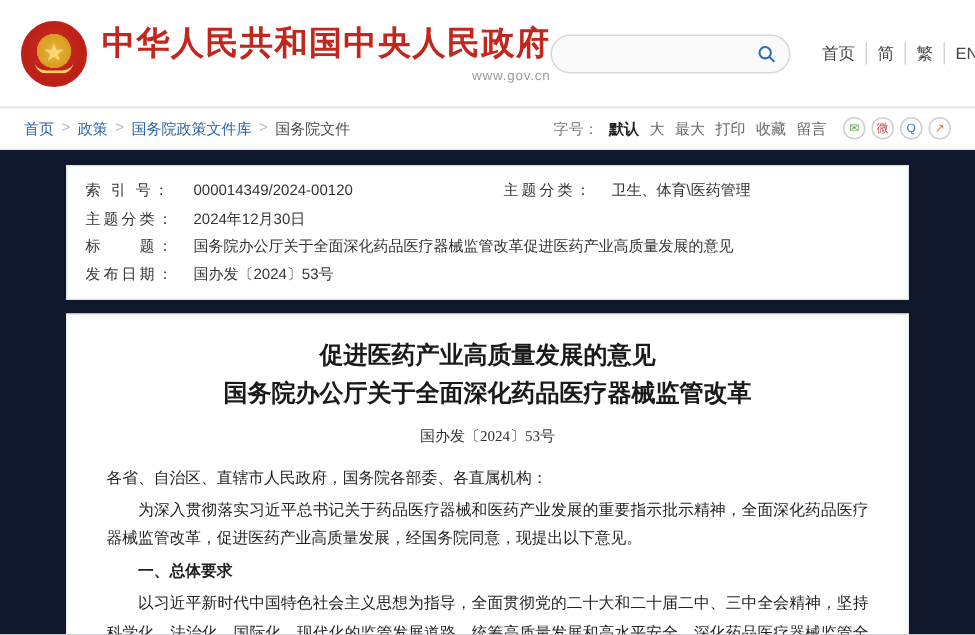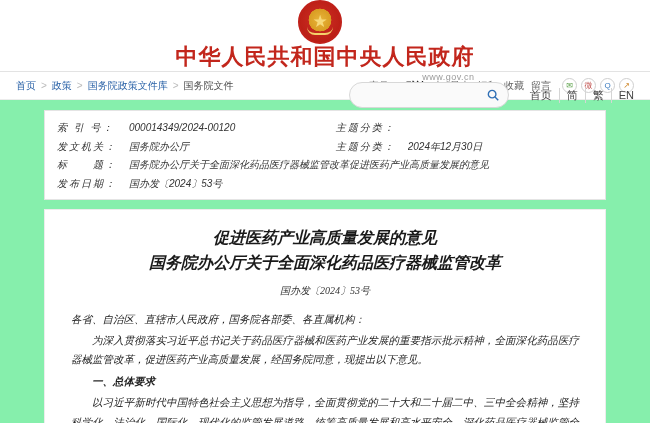--- a/index.html
+++ b/index.html
@@ -18,21 +18,20 @@
 
   
   .header {
     height: 72px;
     background: #ffffff;
     display: flex;
     align-items: center;
     padding: 0 14px;
     border-bottom: 1px solid #e3e3e3;
     position: relative;
-    flex-direction: column;
   }
   .emblem {
     width: 44px; height: 44px;
     border-radius: 50%;
     background: radial-gradient(circle at 50% 45%, #e8b43a 0%, #d99c22 38%, #c4261d 39%, #b3180f 100%);
     border: 2px solid #c0211a;
     position: relative;
     flex: 0 0 auto;
     margin-right: 10px;
   }
@@ -153,24 +152,23 @@
     color: #7aa84f;
   }
   .circ.green { color: #5fa34d; }
   .circ.blue { color: #3b7bbf; }
   .circ.red { color: #c0504d; }
   .circ.orange { color: #d08a2e; }
 
   
   .body {
     padding: 10px 44px 0 44px;
-    background: #86efac;
+    background: #0f172a;
     height: calc(423px - 72px - 28px);
     overflow: hidden;
-    font-style: italic;
   }
 
   
   .meta {
     border: 1px solid #e4e4e4;
     background: #ffffff;
     padding: 8px 12px 6px 12px;
   }
   .meta-row {
     display: flex;
@@ -293,27 +291,24 @@
   <div class="body">
 
     <div class="meta">
       <div class="meta-row">
         <div class="meta-cell left">
           <span class="meta-k">索 引 号：</span>
           <span class="meta-v">000014349/2024-00120</span>
         </div>
         <div class="meta-cell right">
           <span class="meta-k">主题分类：</span>
+          <span class="meta-v">卫生、体育\医药管理</span>
         </div>
       </div>
       <div class="meta-row">
-        <div class="meta-cell left">
-          <span class="meta-k">发文机关：</span>
-          <span class="meta-v">国务院办公厅</span>
-        </div>
         <div class="meta-cell right">
           <span class="meta-k">主题分类：</span>
           <span class="meta-v">2024年12月30日</span>
         </div>
       </div>
       <div class="meta-row">
         <div class="meta-cell full">
           <span class="meta-k">标　　题：</span>
           <span class="meta-v wrap">国务院办公厅关于全面深化药品医疗器械监管改革促进医药产业高质量发展的意见</span>
         </div>

